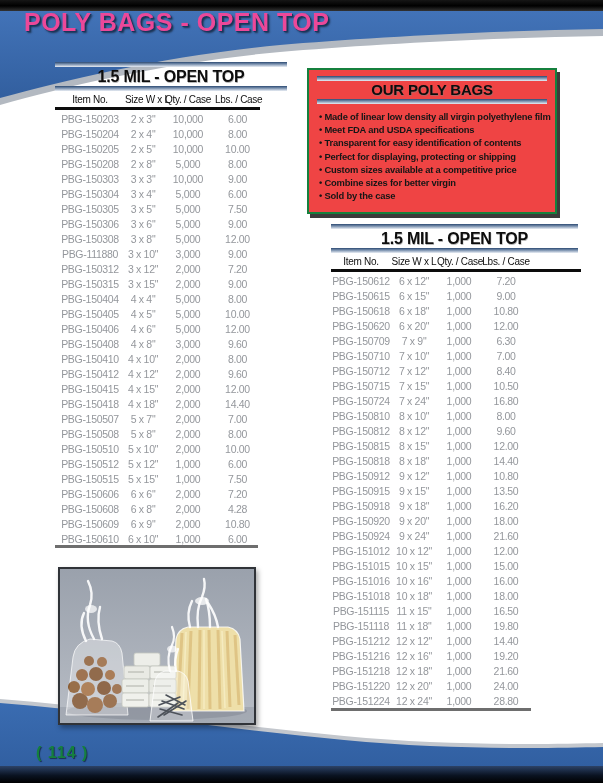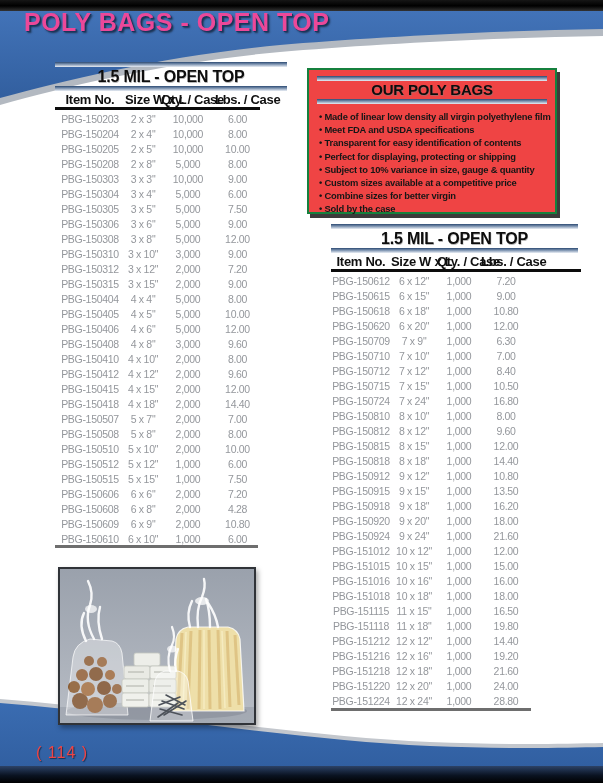--- a/index.html
+++ b/index.html
@@ -10,34 +10,34 @@
   
   .hdr-svg{position:absolute;left:0;top:0;z-index:1;}
   .ftr-svg{position:absolute;left:0;top:690px;z-index:1;}
   .page-title{
     position:absolute;left:24px;top:8px;z-index:2;
     font-size:25px;font-weight:bold;color:#ec4899;letter-spacing:.5px;
     text-shadow:1px 1px 0 #17365c, 2px 2px 2px rgba(0,0,0,.55);
   }
   .page-num{
     position:absolute;left:36px;top:744px;z-index:3;
-    font-size:16px;font-weight:normal;color:#ef4444;letter-spacing:1px;
+    font-size:16px;font-weight:bold;color:#15803d;letter-spacing:1px;
     text-shadow:1px 1px 1px rgba(0,0,0,.5);
   }
   
   .ptable{position:absolute;z-index:2;}
   .tbl-left{left:55px;top:62px;width:232px;}
   .tbl-right{left:331px;top:224px;width:247px;}
   .grad-rule{height:5px;background:linear-gradient(180deg,#2c4a73 0%,#7d93b0 45%,#e9eef5 100%);}
   .tbl-title{
     font-size:16px;font-weight:bold;color:#0d0d0d;text-align:center;line-height:19px;
     letter-spacing:-.2px;text-shadow:.5px .5px 0 rgba(130,130,130,.55);
   }
   .thead{display:flex;height:16px;align-items:center;}
-  .thead .tcell{font-size:13px;font-weight:bold;color:#101010;letter-spacing:-.3px;}
+  .thead .tcell{font-size:10px;font-weight:normal;color:#101010;letter-spacing:-.3px;}
   .head-rule{height:3px;background:#0c0c0c;}
   .tbl-left .head-rule{width:205px;}
   .tbl-right .head-rule{width:250px;}
   .bot-rule{height:3px;background:#6e6e6e;}
   .tbl-left .bot-rule{width:203px;margin-top:0px;}
   .tbl-right .bot-rule{width:200px;margin-top:1px;}
   .trow{display:flex;height:15px;align-items:flex-end;}
   .trow .tcell{font-size:10.5px;color:#94979c;letter-spacing:-.3px;}
   .tcell{text-align:center;white-space:nowrap;}
   .tbl-left .c0{width:70px}.tbl-left .c1{width:36px}.tbl-left .c2{width:54px}.tbl-left .c3{width:45px}
@@ -146,21 +146,21 @@
           <div class="tcell c2">5,000</div>
           <div class="tcell c3">9.00</div>
         </div>
         <div class="trow">
           <div class="tcell c0">PBG-150308</div>
           <div class="tcell c1">3 x 8"</div>
           <div class="tcell c2">5,000</div>
           <div class="tcell c3">12.00</div>
         </div>
         <div class="trow">
-          <div class="tcell c0">PBG-150310</div>
+          <div class="tcell c0">PBG-111880</div>
           <div class="tcell c1">3 x 10"</div>
           <div class="tcell c2">3,000</div>
           <div class="tcell c3">9.00</div>
         </div>
         <div class="trow">
           <div class="tcell c0">PBG-150312</div>
           <div class="tcell c1">3 x 12"</div>
           <div class="tcell c2">2,000</div>
           <div class="tcell c3">7.20</div>
         </div>
@@ -278,21 +278,20 @@
 
   <div class="features">
     <div class="grad-rule"></div>
     <div class="tbl-title">OUR POLY BAGS</div>
     <div class="grad-rule"></div>
     <ul class="feat-list">
         <li>Made of linear low density all virgin polyethylene film</li>
         <li>Meet FDA and USDA specifications</li>
         <li>Transparent for easy identification of contents</li>
         <li>Perfect for displaying, protecting or shipping</li>
-        <li>Subject to 10% variance in size, gauge &amp; quantity</li>
         <li>Custom sizes available at a competitive price</li>
         <li>Combine sizes for better virgin</li>
         <li>Sold by the case</li>
       </ul>
   </div>
 
   <div class="ptable tbl-right">
     <div class="grad-rule"></div>
     <div class="tbl-title">1.5 MIL - OPEN TOP</div>
     <div class="grad-rule"></div>

